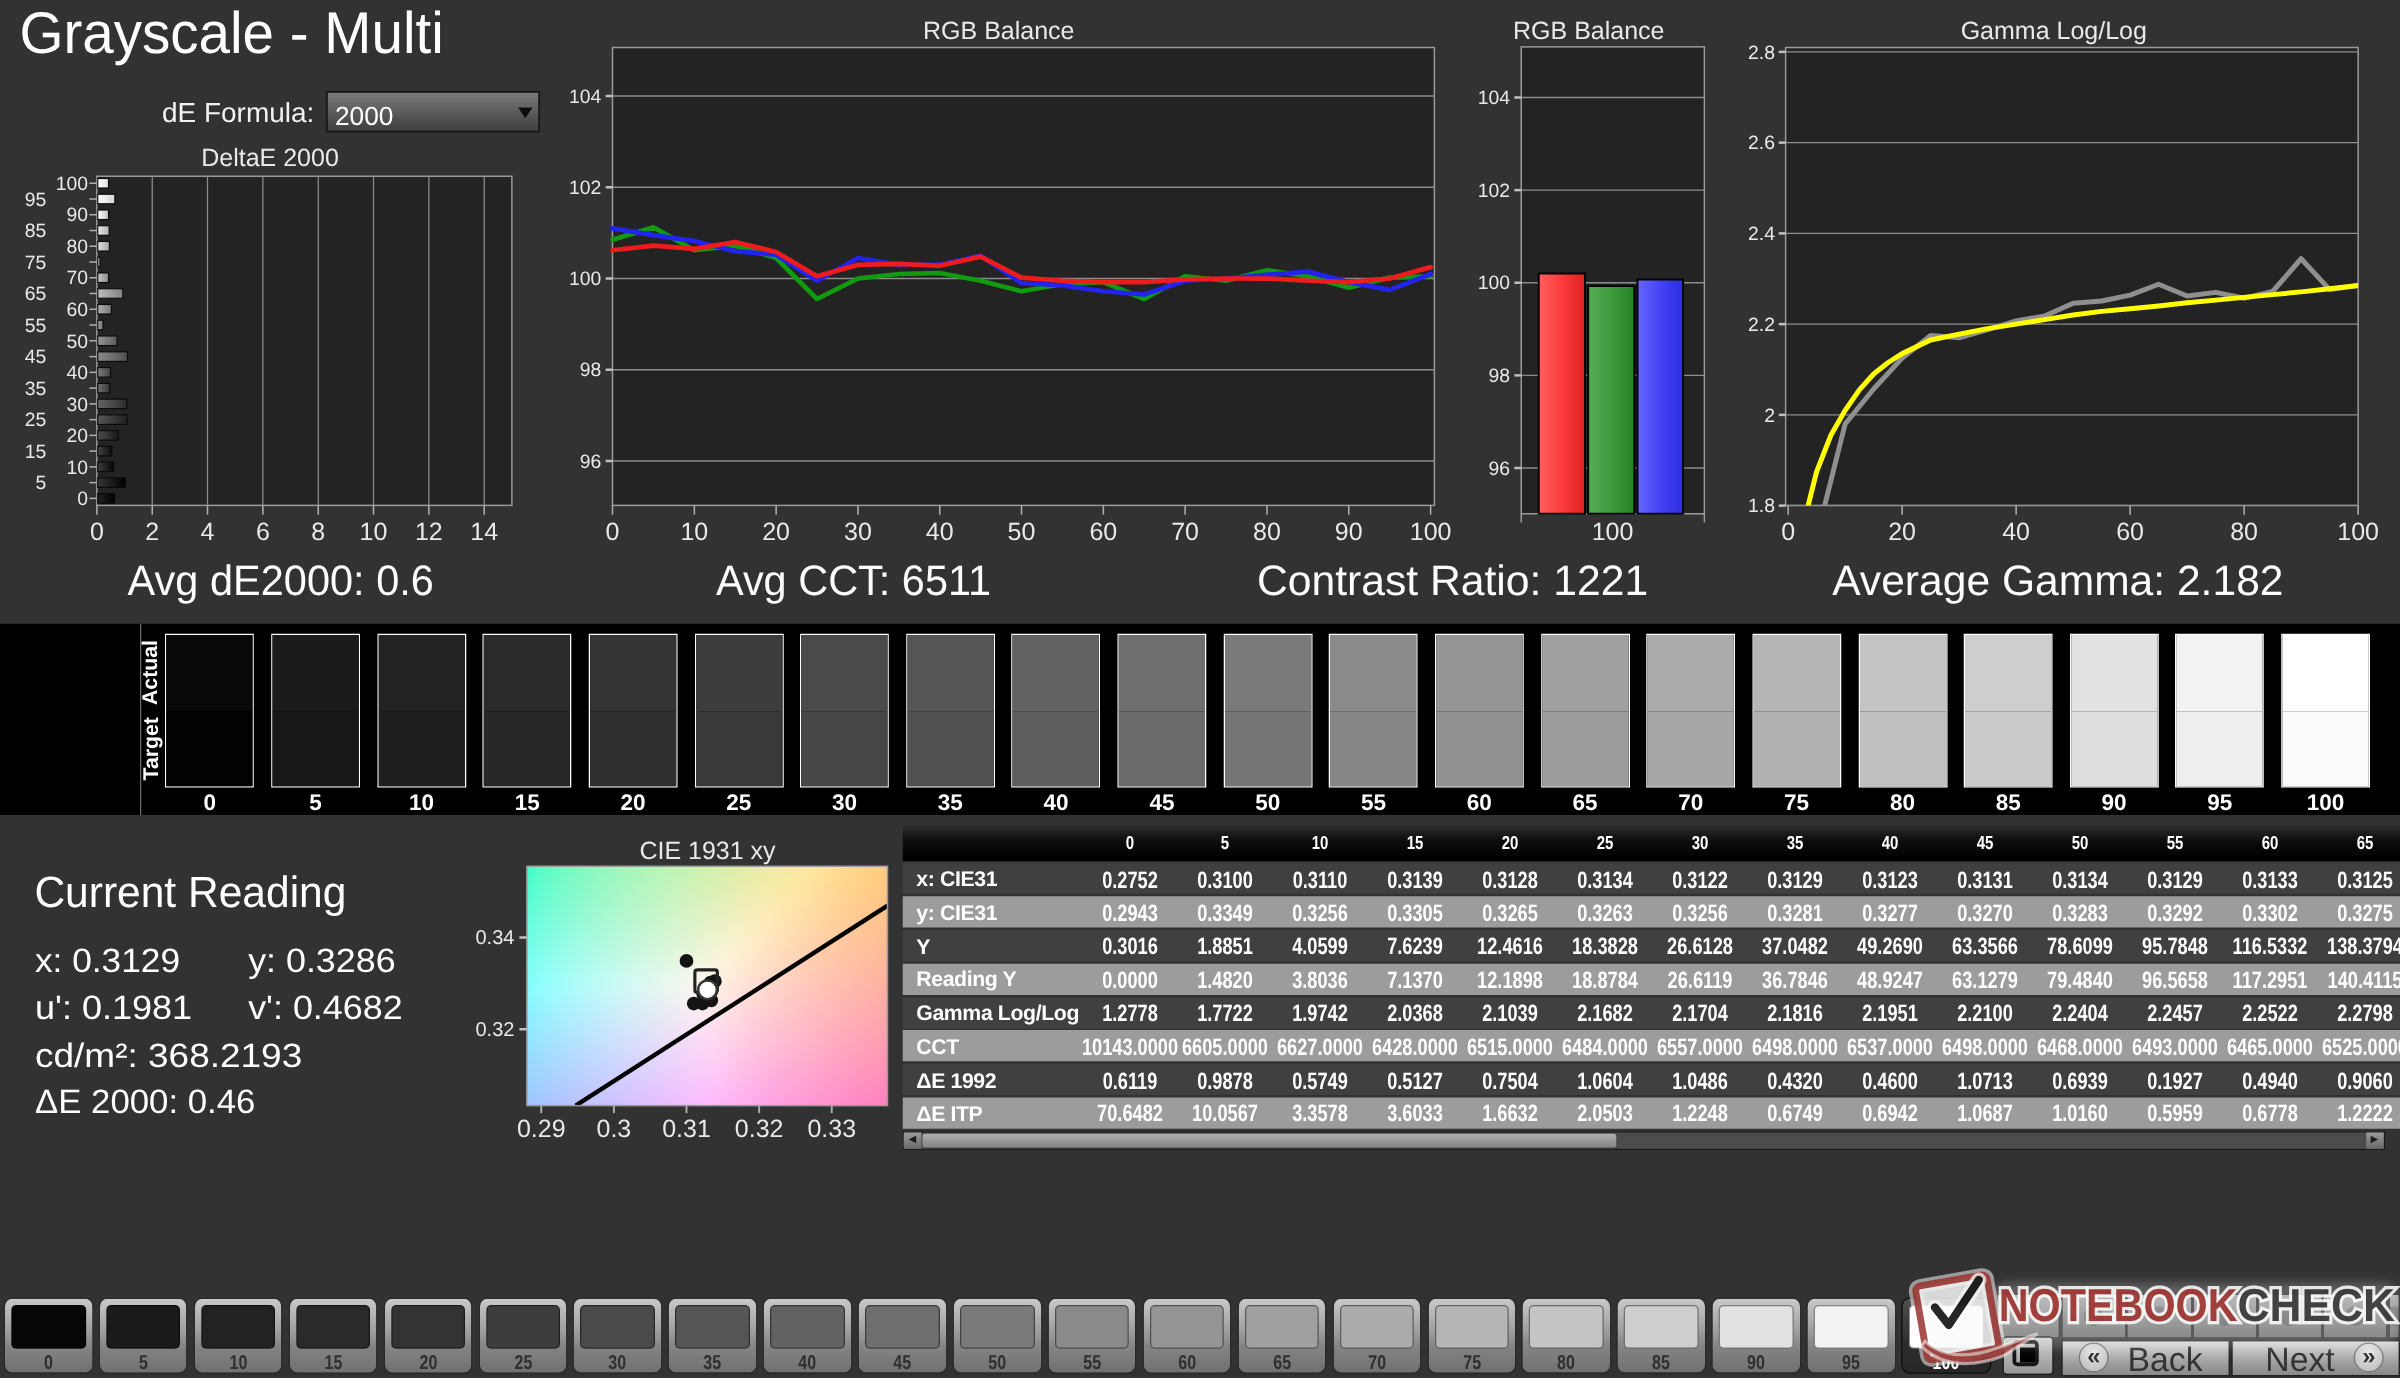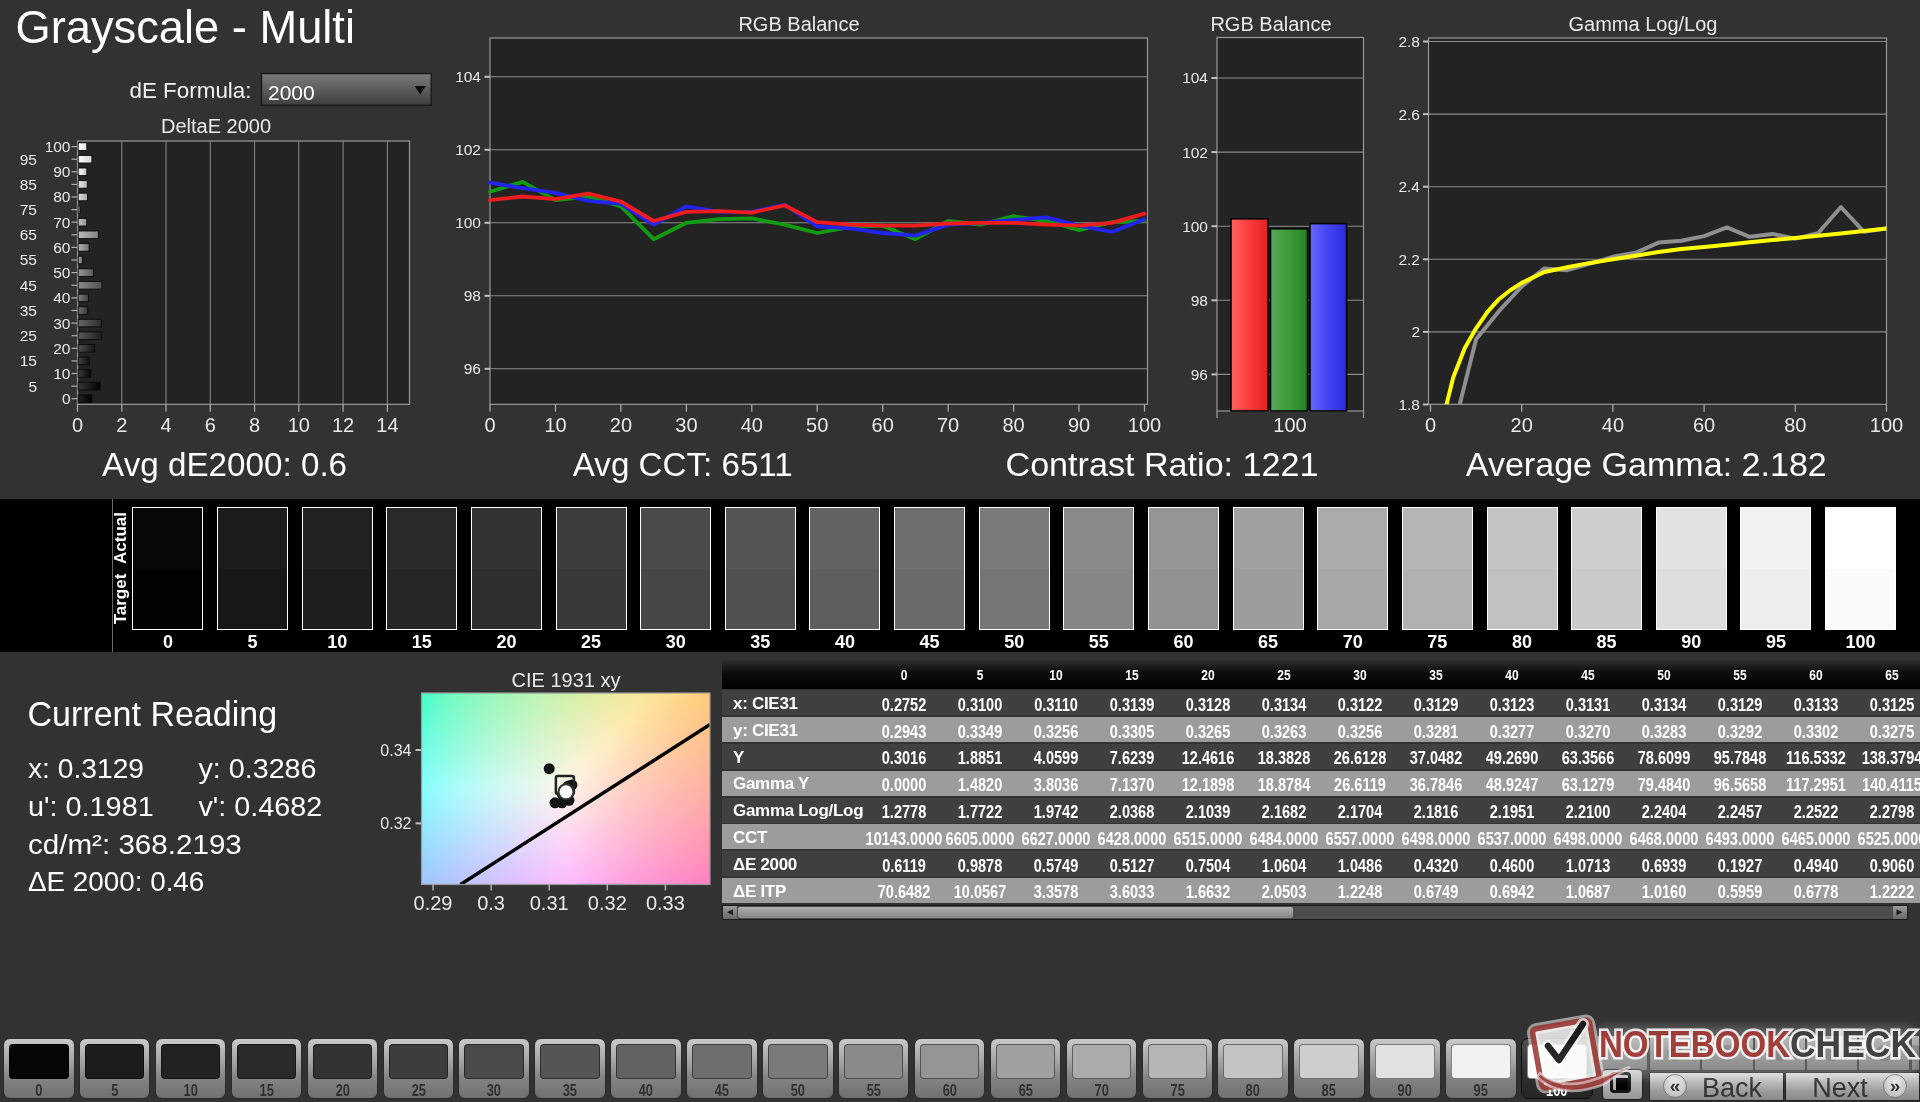--- a/index.html
+++ b/index.html
@@ -960,21 +960,21 @@
     <div class="abs rv" style="left:505.7px;top:87.3px">18.3828</div>
     <div class="abs rv" style="left:581.7px;top:87.3px">26.6128</div>
     <div class="abs rv" style="left:657.8px;top:87.3px">37.0482</div>
     <div class="abs rv" style="left:733.8px;top:87.3px">49.2690</div>
     <div class="abs rv" style="left:809.9px;top:87.3px">63.3566</div>
     <div class="abs rv" style="left:885.9px;top:87.3px">78.6099</div>
     <div class="abs rv" style="left:961.9px;top:87.3px">95.7848</div>
     <div class="abs rv" style="left:1038.0px;top:87.3px">116.5332</div>
     <div class="abs rv" style="left:1114.0px;top:87.3px">138.3794</div>
     <div class="abs" style="left:0;top:110.7px;width:100%;height:25.0px;background:#9c9c9c"></div>
-    <div class="abs rl" style="left:11px;top:114.3px">Gamma Y</div>
+    <div class="abs rl" style="left:11px;top:114.3px">Reading Y</div>
     <div class="abs rv" style="left:125.5px;top:114.1px">0.0000</div>
     <div class="abs rv" style="left:201.5px;top:114.1px">1.4820</div>
     <div class="abs rv" style="left:277.6px;top:114.1px">3.8036</div>
     <div class="abs rv" style="left:353.6px;top:114.1px">7.1370</div>
     <div class="abs rv" style="left:429.7px;top:114.1px">12.1898</div>
     <div class="abs rv" style="left:505.7px;top:114.1px">18.8784</div>
     <div class="abs rv" style="left:581.7px;top:114.1px">26.6119</div>
     <div class="abs rv" style="left:657.8px;top:114.1px">36.7846</div>
     <div class="abs rv" style="left:733.8px;top:114.1px">48.9247</div>
     <div class="abs rv" style="left:809.9px;top:114.1px">63.1279</div>
@@ -1008,21 +1008,21 @@
     <div class="abs rv" style="left:505.7px;top:167.7px">6484.0000</div>
     <div class="abs rv" style="left:581.7px;top:167.7px">6557.0000</div>
     <div class="abs rv" style="left:657.8px;top:167.7px">6498.0000</div>
     <div class="abs rv" style="left:733.8px;top:167.7px">6537.0000</div>
     <div class="abs rv" style="left:809.9px;top:167.7px">6498.0000</div>
     <div class="abs rv" style="left:885.9px;top:167.7px">6468.0000</div>
     <div class="abs rv" style="left:961.9px;top:167.7px">6493.0000</div>
     <div class="abs rv" style="left:1038.0px;top:167.7px">6465.0000</div>
     <div class="abs rv" style="left:1114.0px;top:167.7px">6525.0000</div>
     <div class="abs" style="left:0;top:191.1px;width:100%;height:25.0px;background:#404040"></div>
-    <div class="abs rl" style="left:11px;top:194.7px">ΔE 2000</div>
+    <div class="abs rl" style="left:11px;top:194.7px">ΔE 1992</div>
     <div class="abs rv" style="left:125.5px;top:194.5px">0.6119</div>
     <div class="abs rv" style="left:201.5px;top:194.5px">0.9878</div>
     <div class="abs rv" style="left:277.6px;top:194.5px">0.5749</div>
     <div class="abs rv" style="left:353.6px;top:194.5px">0.5127</div>
     <div class="abs rv" style="left:429.7px;top:194.5px">0.7504</div>
     <div class="abs rv" style="left:505.7px;top:194.5px">1.0604</div>
     <div class="abs rv" style="left:581.7px;top:194.5px">1.0486</div>
     <div class="abs rv" style="left:657.8px;top:194.5px">0.4320</div>
     <div class="abs rv" style="left:733.8px;top:194.5px">0.4600</div>
     <div class="abs rv" style="left:809.9px;top:194.5px">1.0713</div>

